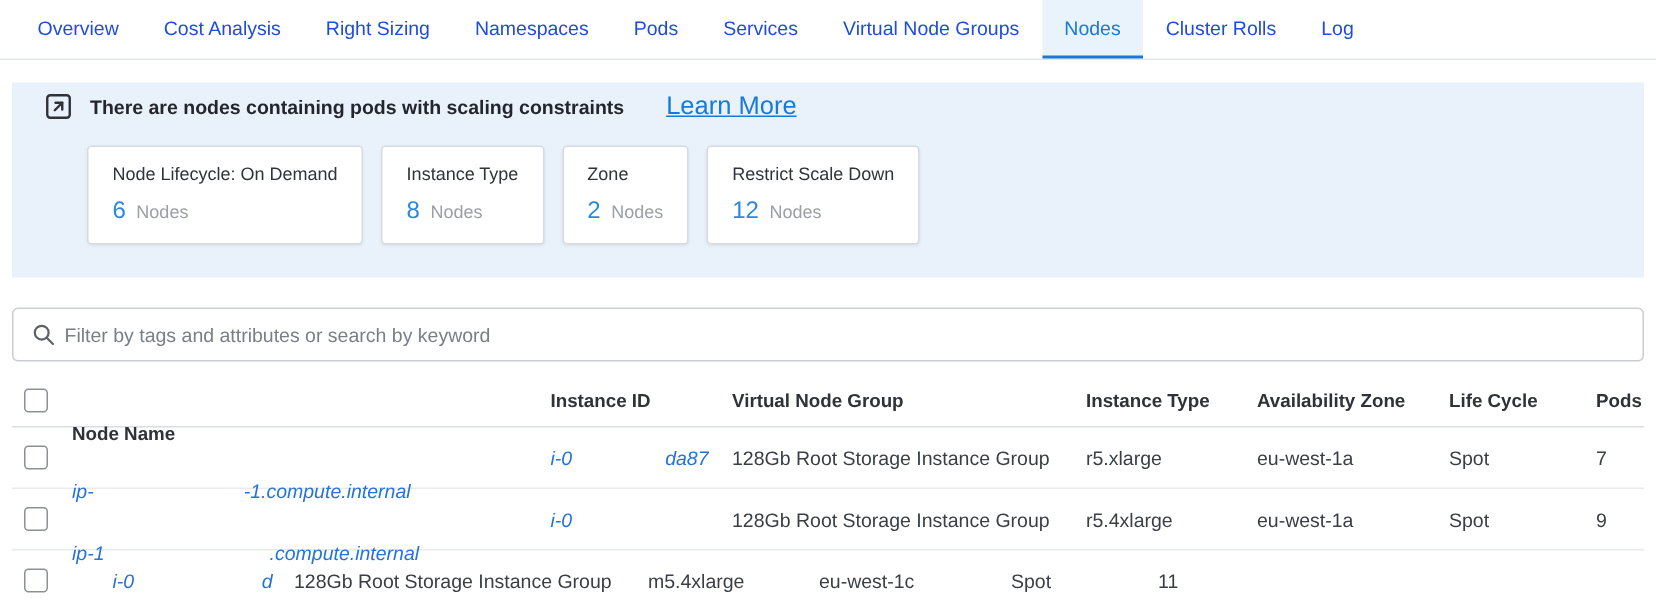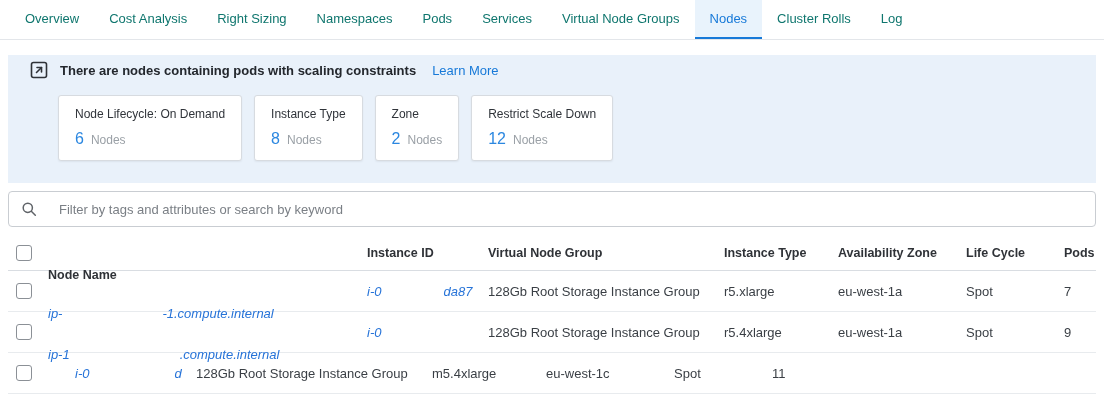--- a/index.html
+++ b/index.html
@@ -23,64 +23,64 @@
     align-items: stretch;
     height: 40px;
     border-bottom: 1px solid #e3e6ea;
     padding: 0 10px;
   }
   .tab {
     padding: 0 15px;
     display: flex;
     align-items: center;
     font-size: 13px;
-    color: #0f766e;
+    color: #1d4ed8;
     cursor: pointer;
     border-bottom: 2px solid transparent;
     white-space: nowrap;
   }
   .tab.active {
     color: var(--accent);
     background: #e9f3fc;
     border-bottom-color: var(--accent);
   }
 
   
   .banner {
     margin: 15px 8px 0;
     background: var(--banner-bg);
     padding: 6px 16px 22px 22px;
   }
   .banner-head { display: flex; align-items: center; gap: 12px; }
   .banner-icon { width: 18px; height: 18px; flex: 0 0 auto; display: block; }
   .banner-text { font-weight: bold; font-size: 13px; color: #23272d; }
-  .banner-link { color: var(--accent); margin-left: 4px; font-size: 13px; font-weight: normal; cursor: pointer; }
+  .banner-link { color: var(--accent); text-decoration: underline; margin-left: 16px; font-size: 17px; font-weight: normal; cursor: pointer; }
   .cards { display: flex; gap: 12px; margin: 16px 0 0 28px; align-items: flex-end; }
   .card {
     background: #fff;
     border: 1px solid #d7dbe0;
     border-radius: 3px;
     padding: 11px 16px 12px;
     box-shadow: 0 1px 2px rgba(0,0,0,.06);
   }
   .card-title { font-size: 12px; color: #30343a; white-space: nowrap; }
   .card-count-row { margin-top: 9px; display: flex; align-items: baseline; gap: 7px; }
   .card-count { font-size: 16px; color: var(--count); }
   .card-unit { font-size: 12px; color: #9aa0a6; }
 
   
   .searchbar {
-    margin: 8px 8px 0;
+    margin: 20px 8px 0;
     border: 1px solid #c9cdd2;
     border-radius: 4px;
     height: 36px;
     display: flex;
     align-items: center;
     padding: 0 12px;
-    gap: 22px;
+    gap: 6px;
     background: #fff;
   }
   .search-icon { width: 16px; height: 16px; flex: 0 0 auto; }
   .searchbar input {
     border: none; outline: none; flex: 1;
     font-size: 13px; color: #33373d;
     font-family: "Liberation Sans", sans-serif;
     background: transparent;
   }
   .searchbar input::placeholder { color: #7a7f85; }

